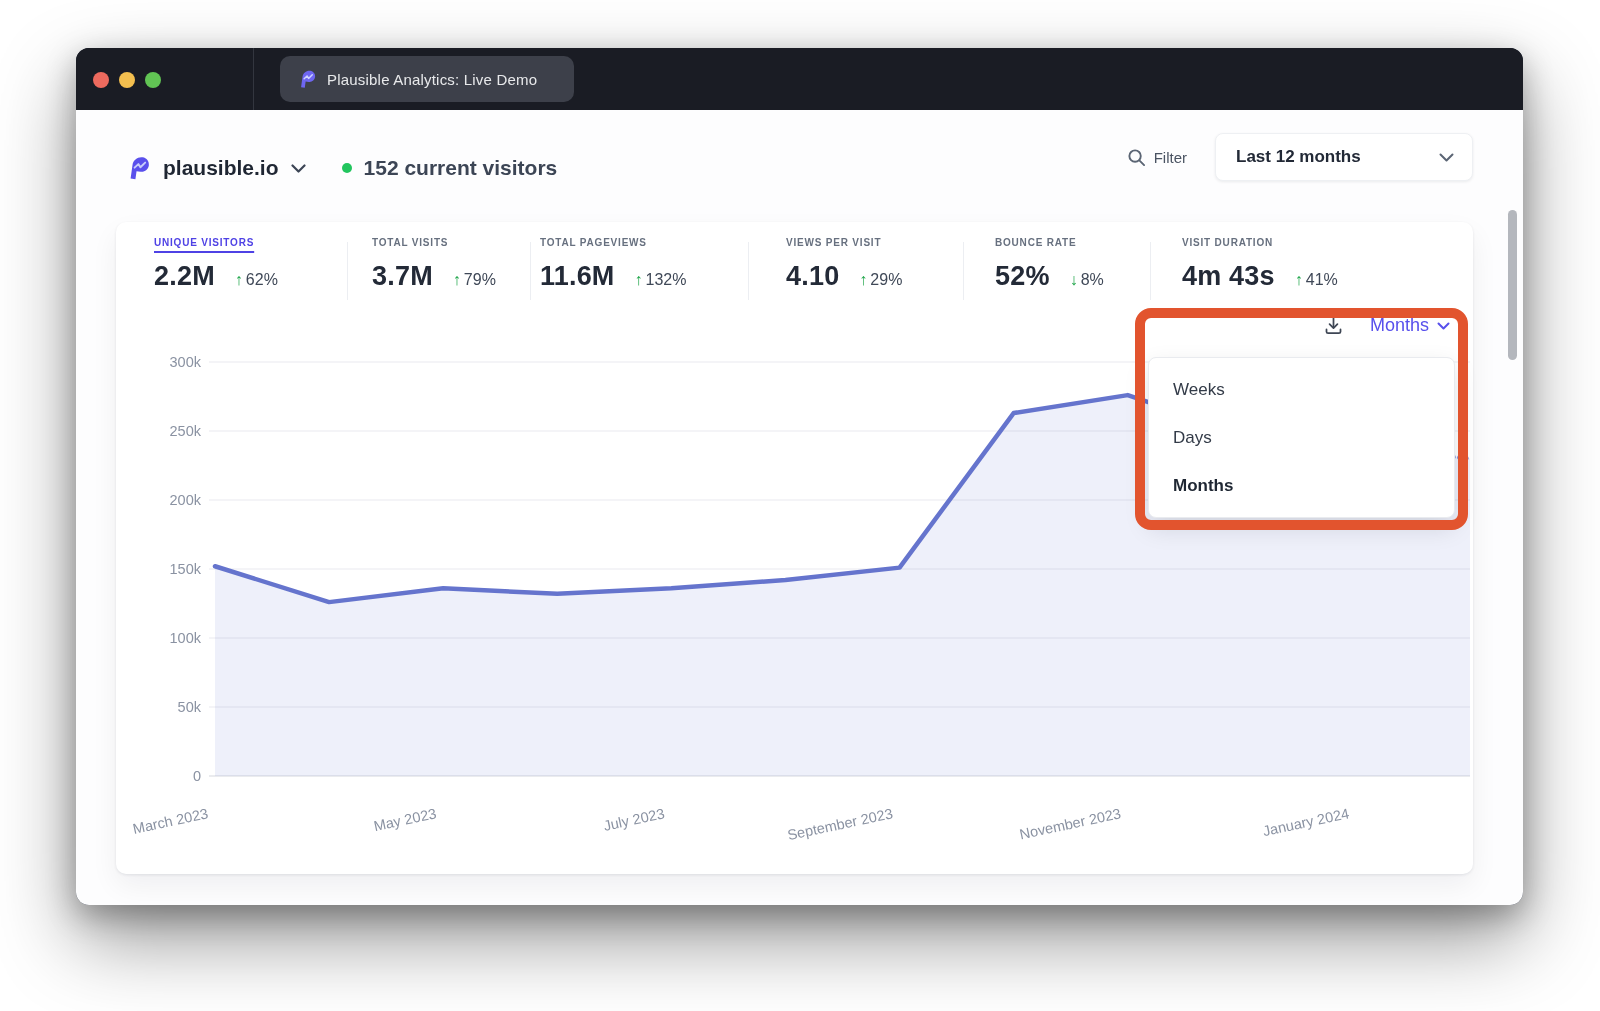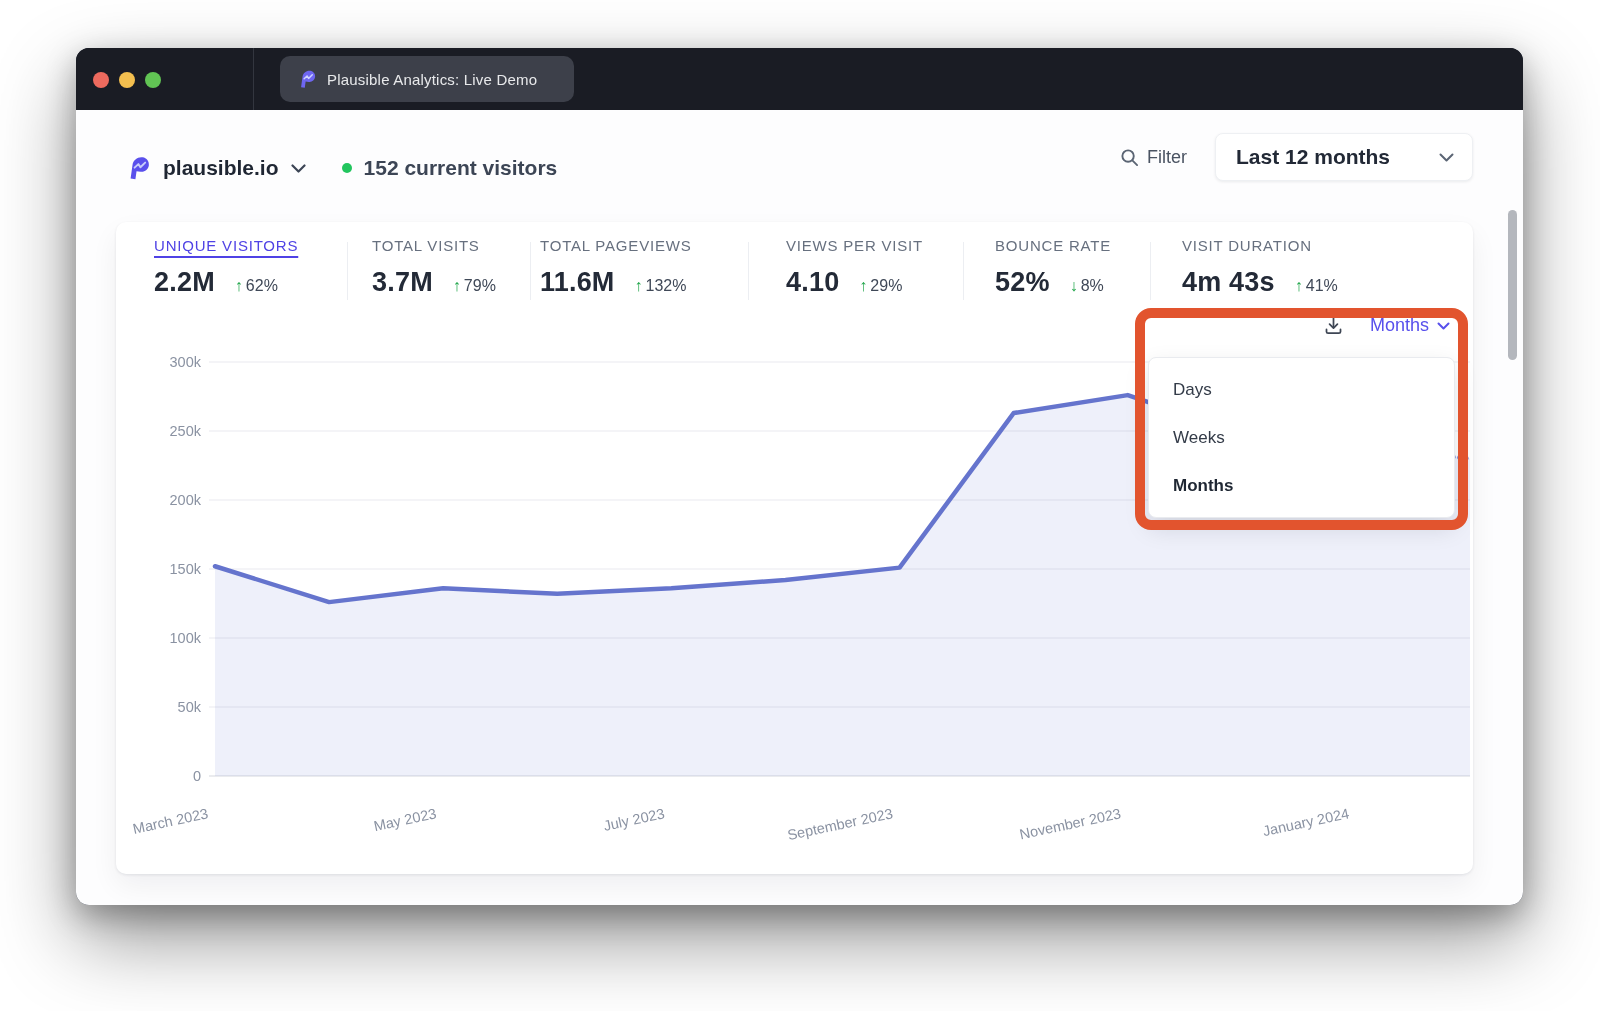--- a/index.html
+++ b/index.html
@@ -25,36 +25,36 @@
 
   
   .content { position:relative; height:795px; background:#fdfdfe; }
   .site-header { display:flex; align-items:flex-end; justify-content:space-between; padding:23px 50px 0 48px; height:71px; }
   .hdr-left { display:flex; align-items:center; }
   .site-name { font-size:21px; font-weight:bold; color:#1f2633; margin-left:13px; }
   .hdr-chev { margin-left:12px; }
   .live-dot { width:10px; height:10px; border-radius:50%; background:#22c55e; margin-left:36px; }
   .visitors { font-size:21px; font-weight:bold; color:#3c4555; margin-left:12px; }
   .hdr-right { display:flex; align-items:center; }
-  .filter-btn { display:flex; align-items:center; gap:8px; color:#4a5362; font-size:18px; cursor:pointer; }
+  .filter-btn { display:flex; align-items:center; gap:8px; color:#4a5362; font-size:15px; cursor:pointer; }
   .range-btn {
     margin-left:28px; height:48px; min-width:258px; background:#ffffff; border:1px solid #eef0f3;
     border-radius:8px; box-shadow:0 1px 3px rgba(15,23,42,.08); display:flex; align-items:center;
     justify-content:space-between; padding:0 18px 0 20px; cursor:pointer;
   }
-  .range-label { font-size:21px; font-weight:bold; color:#222936; }
+  .range-label { font-size:17px; font-weight:bold; color:#222936; }
 
   
   .card {
     position:relative; margin:41px 50px 0 40px; width:1357px; height:652px;
     background:#ffffff; border-radius:10px;
     box-shadow:0 1px 3px rgba(15,23,42,.09), 0 12px 28px rgba(15,23,42,.06);
   }
   .stat { position:absolute; top:15px; cursor:pointer; }
-  .stat-label { font-size:15px; font-weight:normal; letter-spacing:.8px; color:#67707f; white-space:nowrap; }
+  .stat-label { font-size:10px; font-weight:bold; letter-spacing:.8px; color:#67707f; white-space:nowrap; }
   .stat.active .stat-label { color:#4f42e5; text-decoration:underline; text-decoration-thickness:2px; text-underline-offset:5px; }
   .stat-row { display:flex; align-items:baseline; margin-top:13px; }
   .stat-value { font-size:27px; font-weight:bold; color:#232a37; letter-spacing:.2px; }
   .stat-change { margin-left:20px; font-size:16px; color:#3f4857; white-space:nowrap; }
   .stat-change .arr { font-weight:bold; margin-right:3px; }
   .arr.up, .arr.down { color:#21a64b; }
   .stat-sep { position:absolute; top:20px; width:1px; height:58px; background:#eceef2; }
 
   svg.chart { position:absolute; left:0; top:0; }
 
@@ -244,22 +244,22 @@
           <span class="interval-label">Months</span>
           <span style="display:flex">
             <svg width="13" height="8" viewBox="0 0 13 8">
                 <polyline points="1.5,1.5 6.5,6.5 11.5,1.5" fill="none" stroke="#5850ec" stroke-width="2" stroke-linecap="round" stroke-linejoin="round"></polyline>
               </svg>
           </span>
         </span>
       </div>
 
       <div class="menu">
+        <div class="menu-item">Weeks</div>
         <div class="menu-item">Days</div>
-        <div class="menu-item">Weeks</div>
         <div class="menu-item selected">Months</div>
       </div>
 
       <div class="annotation"></div>
 
     </div>
 
     <div class="scroll-thumb"></div>
   </div>
 </div>

